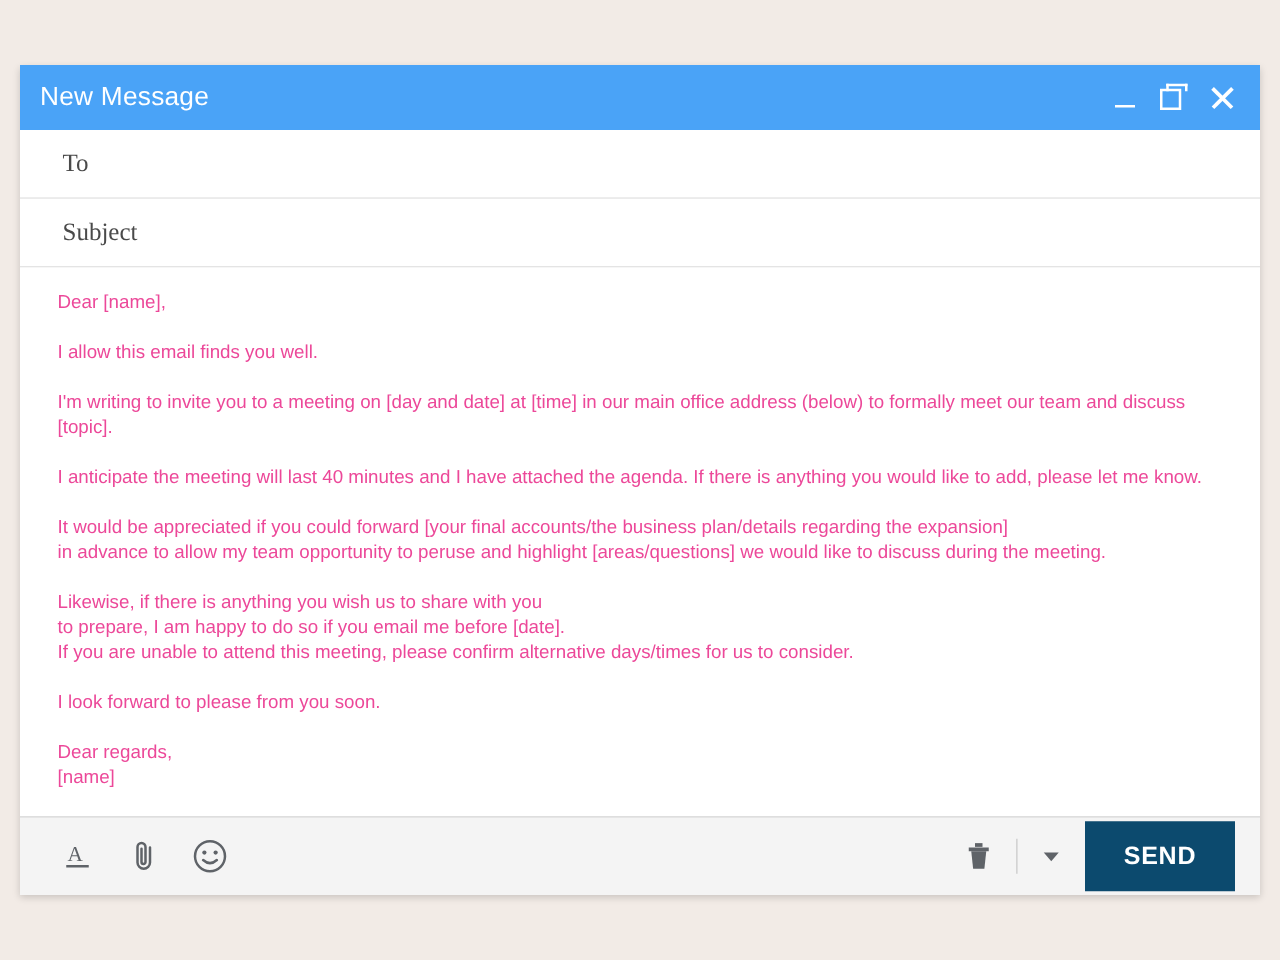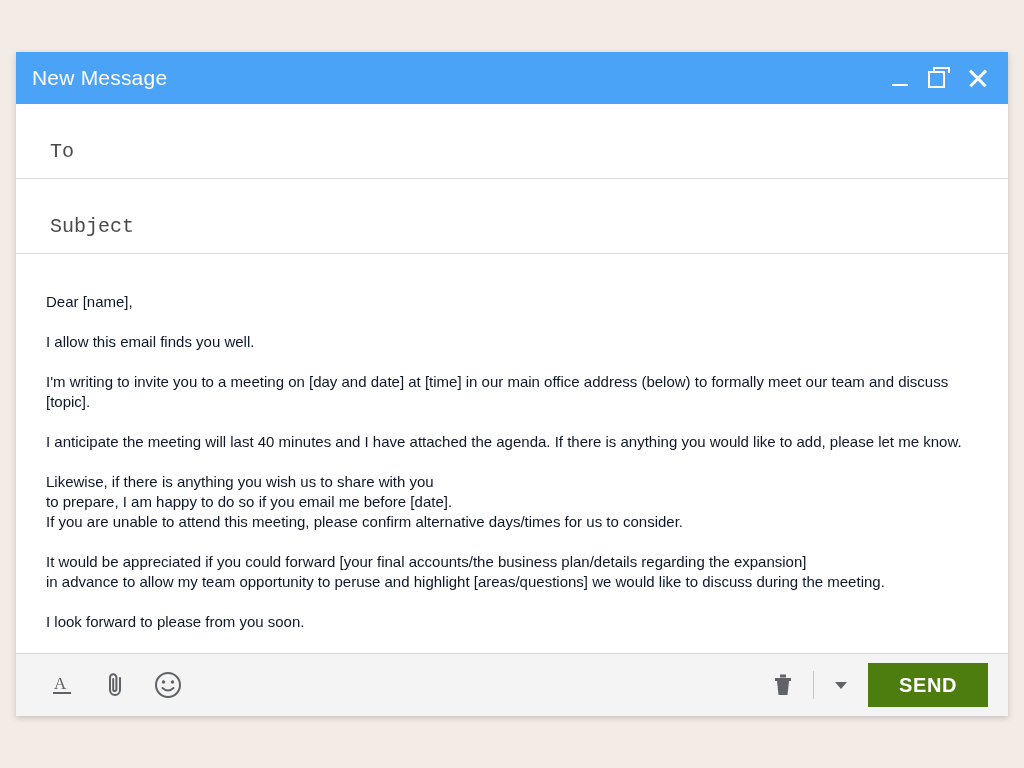--- a/index.html
+++ b/index.html
@@ -15,21 +15,20 @@
   .compose-window {
     position: absolute;
     left: 16px;
     top: 52px;
     width: 992px;
     height: 664px;
     background: #ffffff;
     box-shadow: 0 2px 6px rgba(0,0,0,0.18);
     display: flex;
     flex-direction: column;
-    gap: 20px;
   }
 
   
   .title-bar {
     height: 52px;
     background: #4aa3f7;
     display: flex;
     align-items: center;
     padding: 0 12px 0 16px;
     flex: 0 0 auto;
@@ -121,38 +120,38 @@
     flex: 0 0 auto;
     background: #ffffff;
   }
   .field-row .field-text {
     font-size: 20px;
     color: #14532d;
     border: none;
     outline: none;
     background: transparent;
     width: 100%;
-    font-family: Liberation Mono, monospace;
+    font-family: Liberation Serif, serif;
   }
   .field-row .field-text::placeholder {
     color: #4a4a4a;
     opacity: 1;
   }
 
   
   .body-area {
     flex: 1 1 auto;
     padding: 18px 30px 8px 30px;
     overflow: hidden;
     background: #ffffff;
   }
   .body-para {
     font-size: 15px;
     line-height: 20px;
-    color: #0f172a;
+    color: #ec4899;
     margin: 0 0 20px 0;
     white-space: pre-wrap;
   }
 
   
   .toolbar {
     height: 62px;
     border-top: 1px solid #d6d6d6;
     background: #f4f4f4;
     display: flex;
@@ -190,24 +189,24 @@
   }
   .caret-btn {
     width: 22px;
     height: 22px;
     display: inline-flex;
     align-items: center;
     justify-content: center;
     color: #5f6368;
   }
   .send-btn {
-    background: #4d7c0f;
+    background: #0c4a6e;
     color: #ffffff;
     border: none;
-    height: 44px;
+    height: 56px;
     min-width: 120px;
     padding: 0 18px;
     font-size: 20px;
     font-weight: bold;
     letter-spacing: 0.6px;
     font-family: "Liberation Sans", sans-serif;
     cursor: default;
     margin-left: 2px;
   }
 </style>
@@ -231,25 +230,25 @@
 
   <div class="field-row">
     <input class="field-text" type="text" value="" placeholder="Subject" style="">
   </div>
 
   <div class="body-area">
     <p class="body-para">Dear [name],</p>
     <p class="body-para">I allow this email finds you well.</p>
     <p class="body-para">I'm writing to invite you to a meeting on [day and date] at [time] in our main office address (below) to formally meet our team and discuss [topic].</p>
     <p class="body-para">I anticipate the meeting will last 40 minutes and I have attached the agenda. If there is anything you would like to add, please let me know.</p>
+    <p class="body-para">It would be appreciated if you could forward [your final accounts/the business plan/details regarding the expansion]
+in advance to allow my team opportunity to peruse and highlight [areas/questions] we would like to discuss during the meeting.</p>
     <p class="body-para">Likewise, if there is anything you wish us to share with you
 to prepare, I am happy to do so if you email me before [date].
 If you are unable to attend this meeting, please confirm alternative days/times for us to consider.</p>
-    <p class="body-para">It would be appreciated if you could forward [your final accounts/the business plan/details regarding the expansion]
-in advance to allow my team opportunity to peruse and highlight [areas/questions] we would like to discuss during the meeting.</p>
     <p class="body-para">I look forward to please from you soon.</p>
     <p class="body-para">Dear regards,
 [name]</p>
   </div>
 
   <div class="toolbar">
     <div class="tool-left">
       <span class="icon-btn">
         <svg class="fmt-icon" viewBox="0 0 26 26" aria-hidden="true">
           <text x="4" y="17" font-family="Liberation Serif, serif" font-size="17" fill="#5f6368">A</text>

